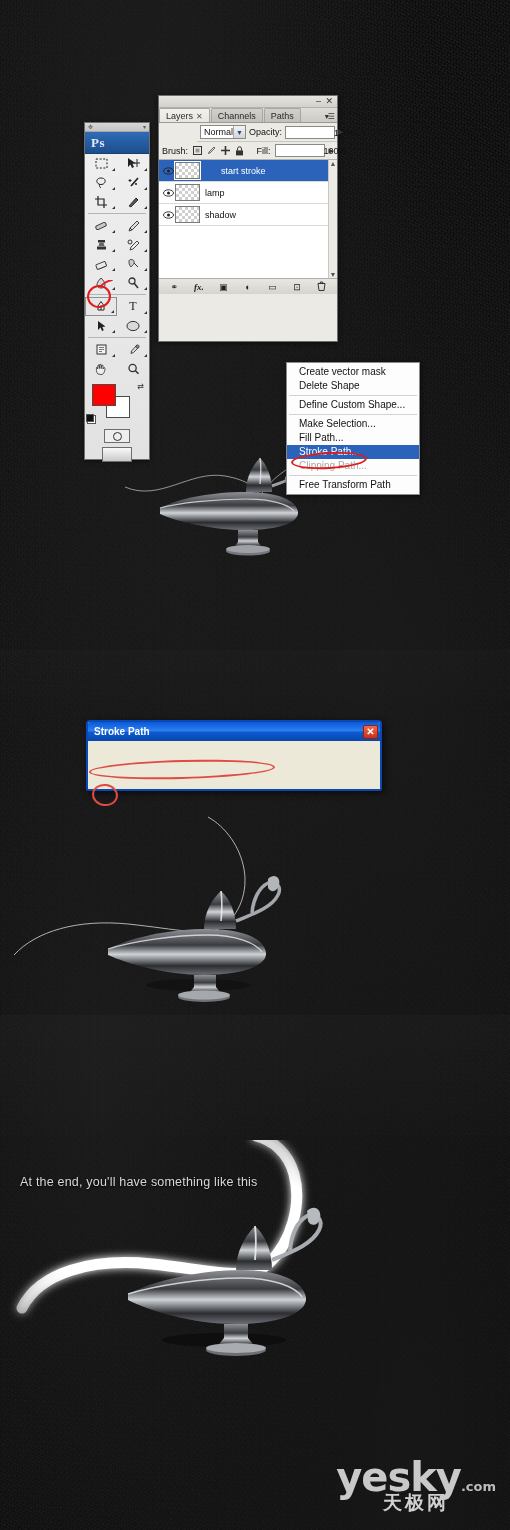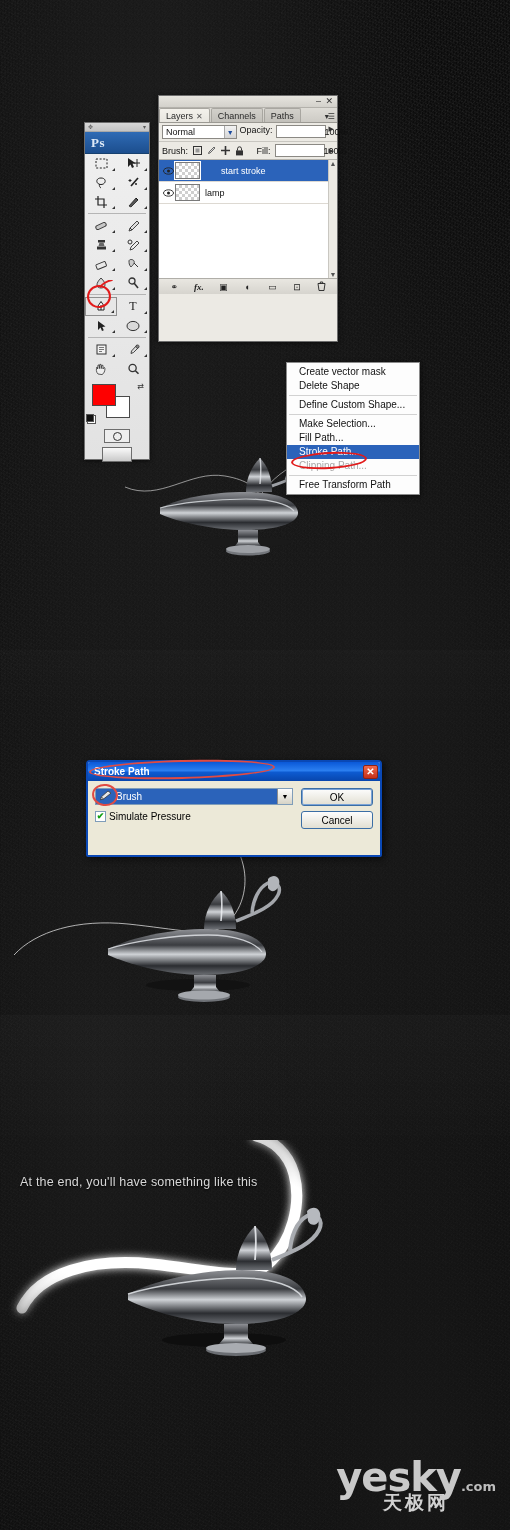--- a/index.html
+++ b/index.html
@@ -110,22 +110,22 @@
     height:14px; line-height:14px; padding:0 6px; font-size:9px;
     border:1px solid #a8a6a0; border-bottom:none; margin-right:1px;
     background:linear-gradient(#d2d0ca,#c2c0ba); color:#2a2a2a;
     border-radius:2px 2px 0 0;
   }
   .lp-tab.active { background:#efedE7; background:linear-gradient(#f3f1eb,#e8e6e0); font-weight:normal; }
   .lp-tab .x { font-size:8px; color:#555; margin-left:3px; }
   #lp-menu { position:absolute; right:3px; bottom:1px; font-size:8px; color:#333; letter-spacing:-1px;}
 
   #lp-blend {
-    display:flex; gap:3px; padding:2px 3px;
-    background:#eceae4; border-bottom:1px solid #c8c6c0;
+    display:flex; align-items:center; gap:3px; padding:2px 3px;
+    background:#eceae4; border-bottom:1px solid #c8c6c0;margin-left:38px;
   }
   .combo {
     height:14px; background:#fff; border:1px solid #8b8984;
     display:flex; align-items:center; justify-content:space-between;
     padding:0 0 0 3px; font-size:9px; color:#111;
   }
   .combo .arr {
     width:12px; height:12px; background:linear-gradient(#f3f3f3,#d4d4d4);
     border-left:1px solid #a9a9a9; display:flex; align-items:center; justify-content:center;
     font-size:7px; color:#1b4a9c;
@@ -183,21 +183,21 @@
   .mi.dis { color:#a9a9a9; }
   .msep { height:1px; background:#d2d2d2; margin:2px 2px; }
   #stroke-circle {
     position:absolute; left:291px; top:452px; width:76px; height:17px;
     border:2px solid #e21b1b; border-radius:50%/50%;
     transform:rotate(-3deg); pointer-events:none;
   }
 
   
   #dlg {
-    position:absolute; left:86px; top:760px; width:296px; height:97px;
+    position:absolute; left:86px; top:720px; width:296px; height:71px;
     background:#ece9d8; border:2px solid #0a48b5; border-radius:4px 4px 2px 2px;
     box-shadow:2px 2px 6px rgba(0,0,0,.6);
   }
   #dlg-title {
     height:19px; background:linear-gradient(#0a58d8,#2b7ff0 45%,#0d5ad0 55%,#0846ad);
     border-radius:2px 2px 0 0;
     display:flex; align-items:center; justify-content:space-between;
     padding:0 2px 0 6px; color:#fff; font-weight:bold; font-size:10px;
   }
   #dlg-close {
@@ -586,20 +586,30 @@
     <div class="layer-row">
       <span class="eye">
         <svg width="11" height="8">
             <ellipse cx="5.5" cy="4" rx="5" ry="3.2" fill="none" stroke="#222" stroke-width=".9"></ellipse>
             <circle cx="5.5" cy="4" r="1.5" fill="#222"></circle>
           </svg>
       </span>
       <span class="thumb"></span>
       <span class="lname">lamp</span>
     </div>
+    <div class="layer-row">
+      <span class="eye">
+        <svg width="11" height="8">
+            <ellipse cx="5.5" cy="4" rx="5" ry="3.2" fill="none" stroke="#222" stroke-width=".9"></ellipse>
+            <circle cx="5.5" cy="4" r="1.5" fill="#222"></circle>
+          </svg>
+      </span>
+      <span class="thumb"></span>
+      <span class="lname">shadow</span>
+    </div>
     <div id="lp-scroll">
       <span>▲</span>
       <span>▼</span>
     </div>
   </div>
 
   <div id="lp-bottom">
     <span class="bi">⚭</span>
     <span class="bi" style="font-family:'Liberation Serif',serif;font-style:italic;font-weight:bold;">fx.</span>
     <span class="bi">▣</span>
@@ -628,44 +638,20 @@
   <div class="msep"></div>
   <div class="mi">Free Transform Path</div>
 </div>
 <div id="stroke-circle"></div>
 
 <div id="dlg">
   <div id="dlg-title">
     <span>Stroke Path</span>
     <span id="dlg-close">✕</span>
   </div>
-  <div id="dlg-body">
-    <div id="dlg-left">
-      <div class="xpcombo">
-        <span style="display:flex;align-items:center;gap:4px;">
-          <span>
-            <svg width="13" height="11">
-                <path d="M9,1 L12,3.2 L4.5,9 L1.5,9.8 L2.4,6.8 Z" fill="#e7e7e7" stroke="#333" stroke-width=".8"></path>
-                <path d="M2.4,6.8 L4.5,9" stroke="#333" stroke-width=".8"></path>
-              </svg>
-          </span>
-          <span>Brush</span>
-        </span>
-        <span class="arr2">▼</span>
-      </div>
-      <div id="dlg-chkrow">
-        <span class="xpcheck">✔</span>
-        <span>Simulate Pressure</span>
-      </div>
-    </div>
-    <div id="dlg-right">
-      <div class="xpbtn def">OK</div>
-      <div class="xpbtn">Cancel</div>
-    </div>
-  </div>
 </div>
 <div id="dlg-c1"></div>
 <div id="dlg-c2"></div>
 
 <div id="wm">
   <div class="en">
     <span>yesky</span><span class="dot">.com</span>
   </div>
   <div class="cn">天极网</div>
 </div>

